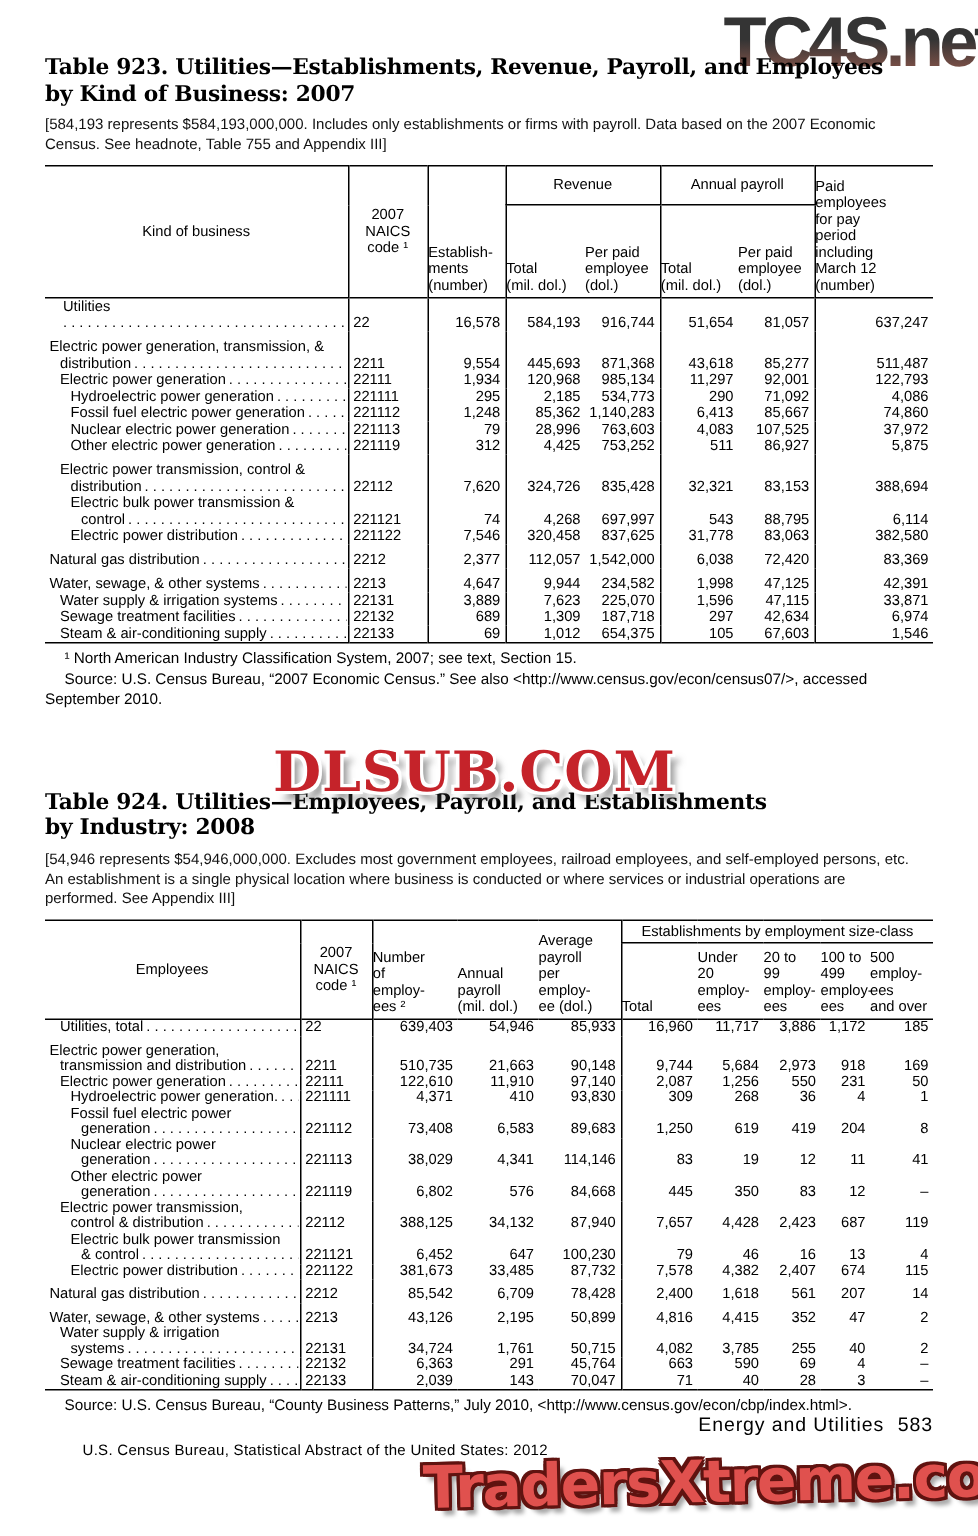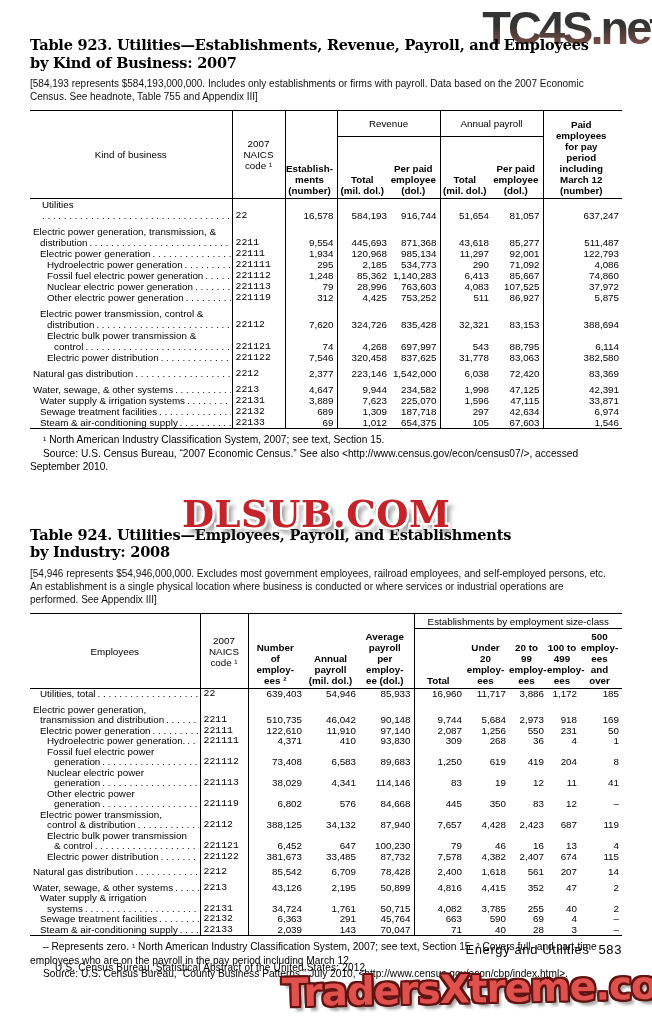--- a/index.html
+++ b/index.html
@@ -39,28 +39,28 @@
   table { border-collapse:collapse; table-layout:fixed; width:592px; margin-top:7px;
           border-top:1px solid #000; border-bottom:1px solid #000; }
   thead { border-bottom:1px solid #000; }
   tbody { border-top:1px solid #000; }
   th,td { padding:0; font-weight:normal; }
   th { font-size:9.8px; line-height:11px; }
   td { font-size:9.8px; line-height:11px; vertical-align:bottom; }
   .t924 td { line-height:10.5px; }
   .bl { border-left:1px solid #000; }
   .hdr-mid { vertical-align:middle; text-align:center; white-space:pre-line; }
-  .hdr-num { vertical-align:bottom; text-align:center; white-space:pre-line; padding:2px 3px 2px 0;font-weight:bold; }
+  .hdr-num { vertical-align:bottom; text-align:left; white-space:pre-line; padding:2px 3px 2px 0; }
   .spanner { text-align:center; vertical-align:middle; border-bottom:1px solid #000; }
   .sp-923 { height:26px; }
   .row2-923 th { height:57px; }
   .sp-924 { height:15px; }
   .row2-924 th { height:46px; }
   .num { text-align:right; padding-right:3px; }
-  .naics { text-align:left; padding-left:3px;font-family:Liberation Mono, monospace; }
+  .naics { text-align:left; padding-left:3px; }
   .lbl { overflow:hidden; }
   .lbl-line { display:flex; align-items:baseline; }
   .lbl-t { white-space:nowrap; }
   .ldr { flex:1 1 auto; min-width:0; overflow:hidden; white-space:nowrap; margin-left:2px; margin-right:1px; }
   .ldr::before { content:". . . . . . . . . . . . . . . . . . . . . . . . . . . . . . . . . . . . . . . . . . . . . . . . . ."; }
   tr.spacer td { height:5px; }
   tr.bold { font-weight:bold; }
 
   
   .page-ref { position:absolute; right:30px; top:942px; font-size:13px; letter-spacing:0.6px; z-index:1; }
@@ -315,21 +315,21 @@
           </tr>
           <tr>
             <td class="lbl">
               <div class="lbl-line" style="padding-left: 3px;">
                 <span class="lbl-t">Natural gas distribution</span>
                 <span class="ldr"></span>
               </div>
             </td>
             <td class="naics bl">2212</td>
             <td class="num bl">2,377</td>
-            <td class="num bl">223,146</td>
+            <td class="num bl">112,057</td>
             <td class="num">1,542,000</td>
             <td class="num bl">6,038</td>
             <td class="num">72,420</td>
             <td class="num bl">83,369</td>
           </tr>
           <tr class="spacer">
             <td class="lbl"></td>
             <td class="naics bl"></td>
             <td class="num bl"></td>
             <td class="num bl"></td>
@@ -498,21 +498,21 @@
               <div class="lbl-line" style="padding-left: 3px;">
                 <span class="lbl-t">Electric power generation,</span>
               </div>
               <div class="lbl-line" style="padding-left: 10px;">
                 <span class="lbl-t">transmission and distribution</span>
                 <span class="ldr"></span>
               </div>
             </td>
             <td class="naics bl">2211</td>
             <td class="num bl">510,735</td>
-            <td class="num">46,042</td>
+            <td class="num">21,663</td>
             <td class="num">90,148</td>
             <td class="num bl">9,744</td>
             <td class="num">5,684</td>
             <td class="num">2,973</td>
             <td class="num">918</td>
             <td class="num">169</td>
           </tr>
           <tr>
             <td class="lbl">
               <div class="lbl-line" style="padding-left: 10px;">
@@ -773,21 +773,20 @@
             <td class="num bl">71</td>
             <td class="num">40</td>
             <td class="num">28</td>
             <td class="num">3</td>
             <td class="num">–</td>
           </tr>
         </tbody>
     </table>
 
     <div class="footnotes">
-      <p>– Represents zero. ¹ North American Industry Classification System, 2007; see text, Section 15. ² Covers full- and part-time employees who are on the payroll in the pay period including March 12.</p>
       <p>Source: U.S. Census Bureau, “County Business Patterns,” July 2010, &lt;http://www.census.gov/econ/cbp/index.html&gt;.</p>
     </div>
 
   </div>
 
   <div class="page-ref">
     <span>Energy and Utilities</span><span class="pgnum">583</span>
   </div>
   <div class="census-line">U.S. Census Bureau, Statistical Abstract of the United States: 2012</div>
 

